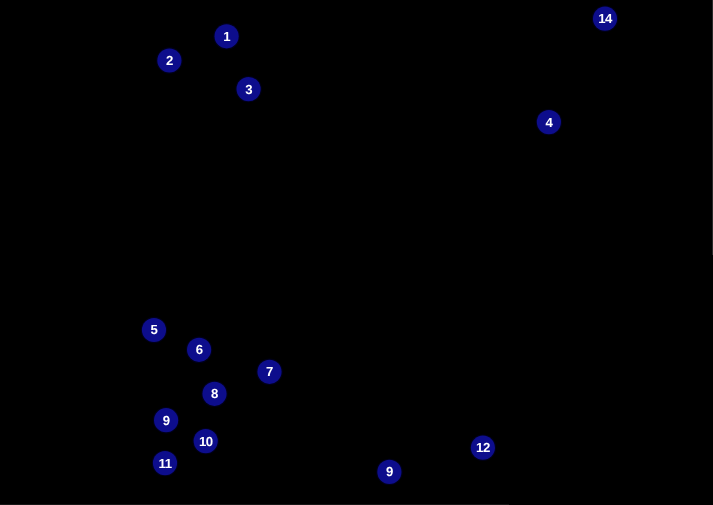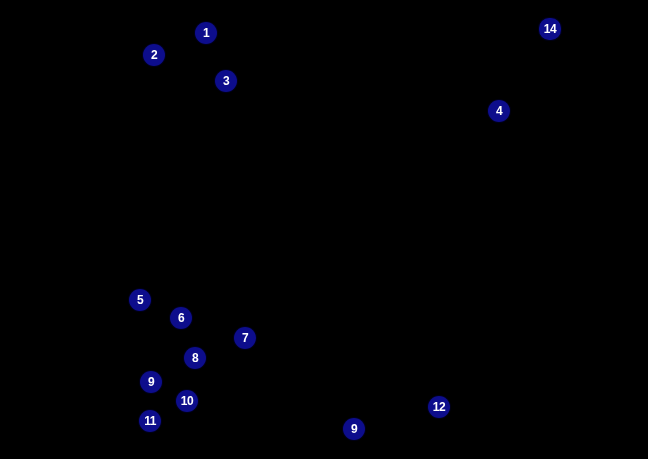--- a/index.html
+++ b/index.html
@@ -47,14 +47,14 @@
     <div class="marker" style="left: 499px; top: 111px;">4</div>
     <div class="marker" style="left: 140px; top: 300px;">5</div>
     <div class="marker" style="left: 181px; top: 318px;">6</div>
     <div class="marker" style="left: 245px; top: 338px;">7</div>
     <div class="marker" style="left: 195px; top: 358px;">8</div>
     <div class="marker" style="left: 151px; top: 382px;">9</div>
     <div class="marker" style="left: 187px; top: 401px; text-align: center;">10</div>
     <div class="marker" style="left: 150px; top: 421px;">11</div>
     <div class="marker" style="left: 439px; top: 407px;">12</div>
     <div class="marker" style="left: 354px; top: 429px;">9</div>
-    <div class="marker" style="left: 550px; top: 29px; border-radius: 10px;">14</div>
+    <div class="marker" style="left: 550px; top: 17px;">14</div>
   </div>
 
 </body></html>

